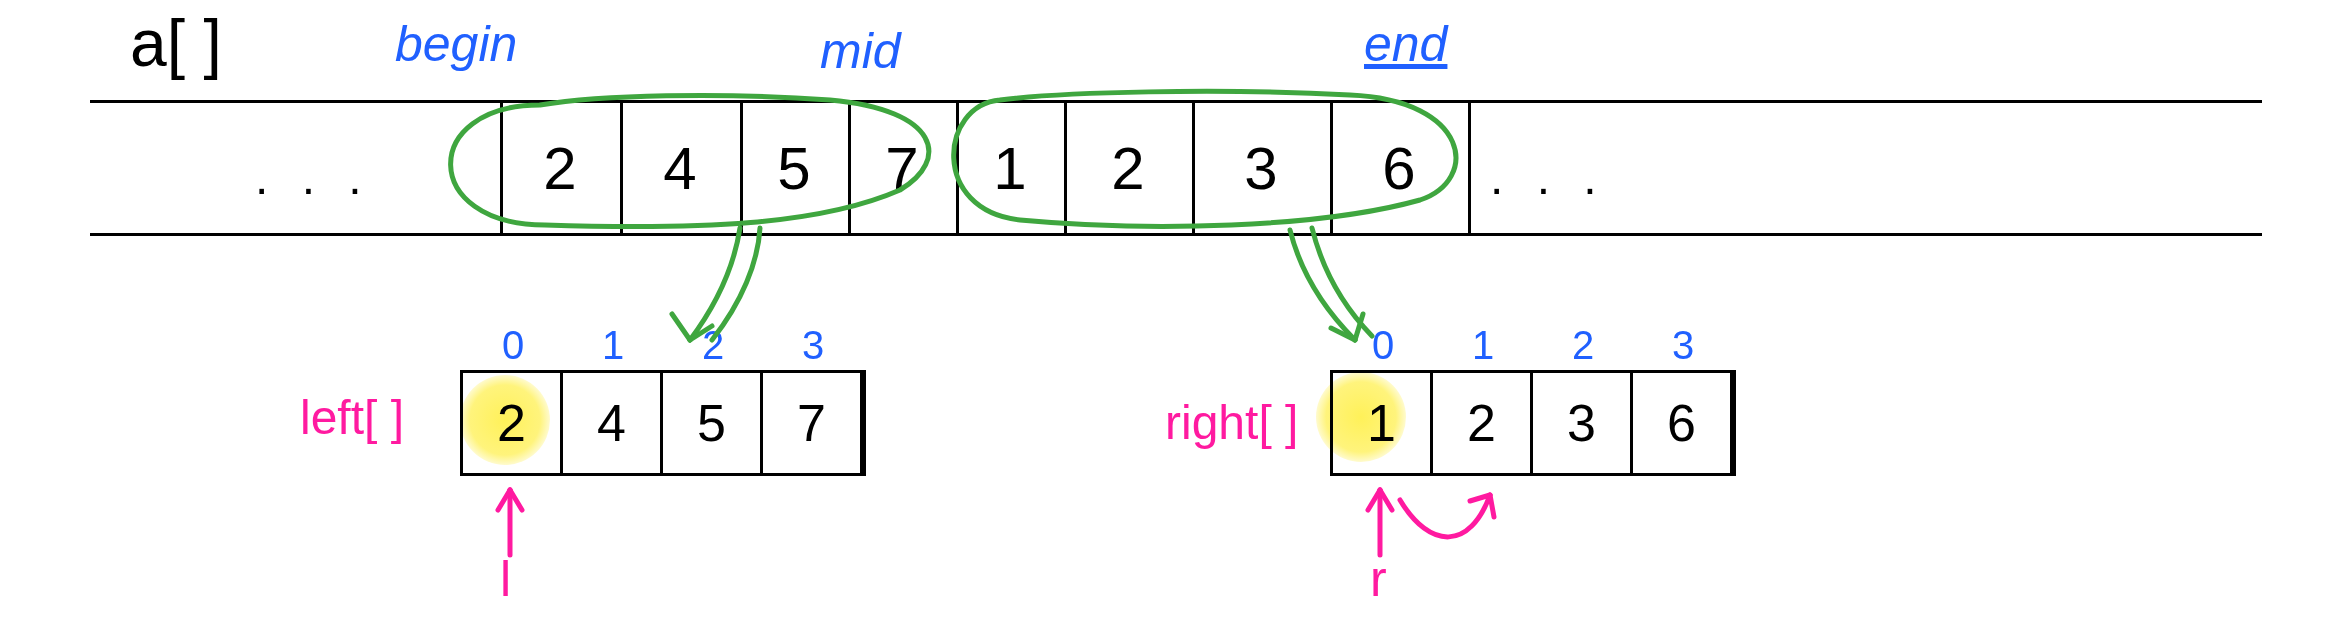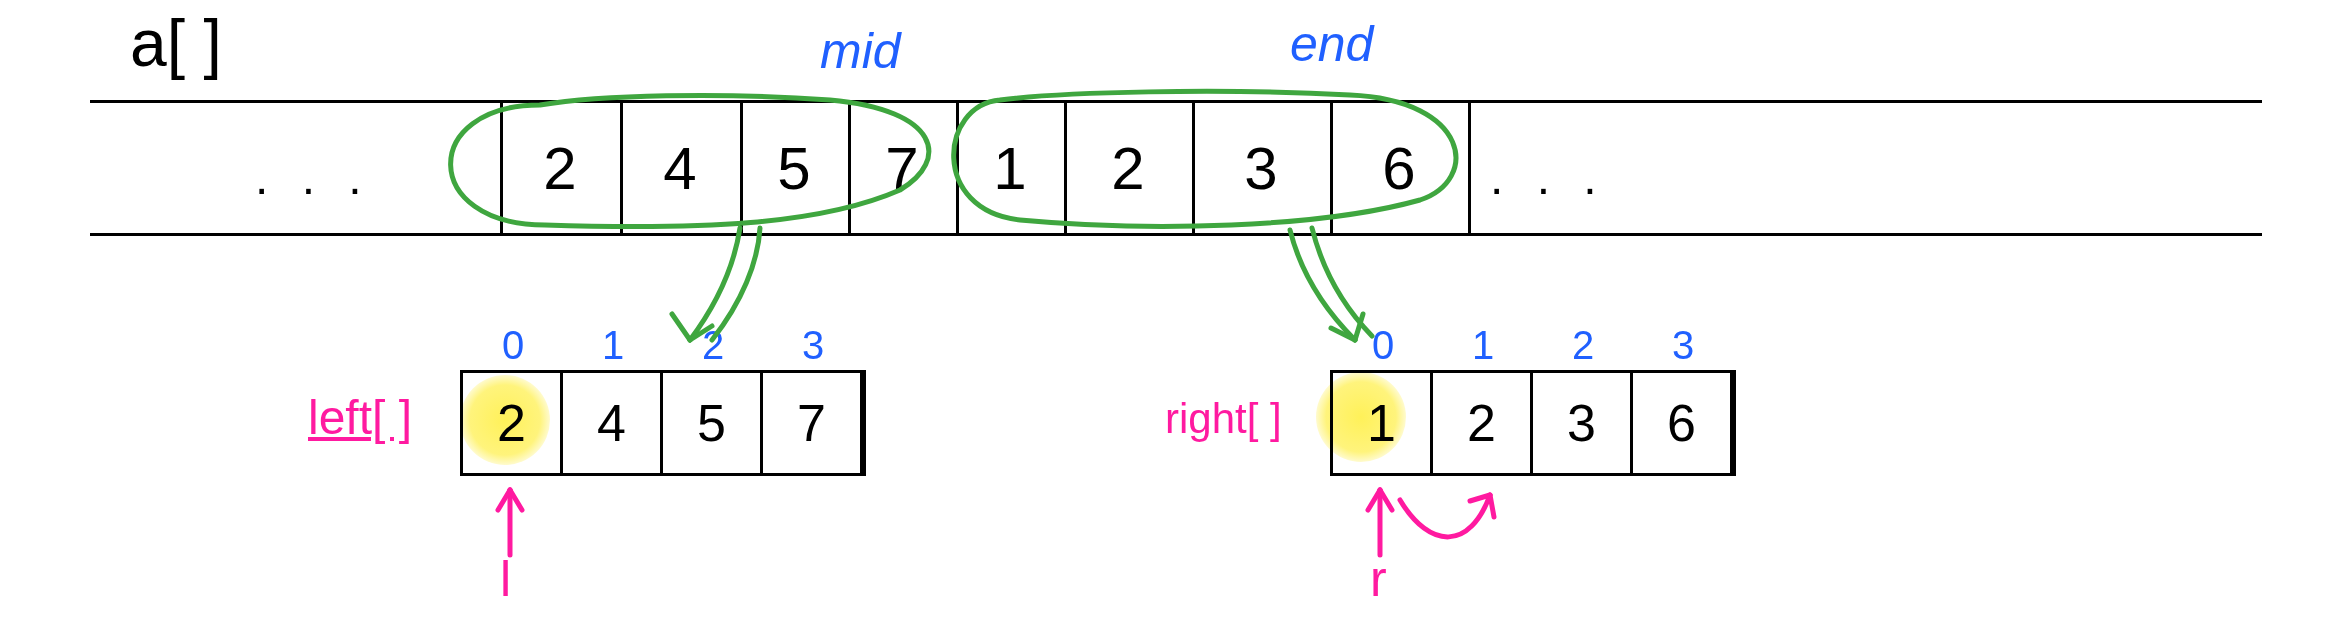--- a/index.html
+++ b/index.html
@@ -63,21 +63,21 @@
   }
   .anno.blue  { color: #2060ff; font-style: italic; }
   .anno.pink  { color: #ff1aa0; }
 
   
   .arrname { left: 130px; top: 5px; font-size: 66px; color:#000; font-style: normal; }
 
   
   .lbl-begin { left: 395px; top: 15px; }
   .lbl-mid   { left: 820px; top: 22px; }
-  .lbl-end   { left: 1290px; top: 15px; }
+  .lbl-end   { left: 1364px; top: 15px; text-decoration: underline; }
 
   
   .childbox {
     position: absolute;
     height: 100px;
     border: 3px solid #000;
   }
   .childbox .ccell {
     position: absolute;
     top: 0;
@@ -107,22 +107,22 @@
     width: 90px;
     height: 90px;
     border-radius: 50%;
     background: radial-gradient(circle, rgba(255,240,80,0.95) 0%, rgba(255,240,80,0.75) 55%, rgba(255,240,80,0) 80%);
     z-index: 0;
   }
   .hl.left-hl  { left: 460px; top: 375px; }
   .hl.right-hl { left: 1316px; top: 372px; }
 
   
-  .lbl-leftarr  { left: 308px; top: 390px; font-size: 48px; color:#ff1aa0;text-decoration:underline; }
-  .lbl-rightarr { left: 1165px; top: 395px; font-size: 42px; color:#ff1aa0; }
+  .lbl-leftarr  { left: 300px; top: 390px; font-size: 48px; color:#ff1aa0; }
+  .lbl-rightarr { left: 1165px; top: 395px; font-size: 48px; color:#ff1aa0; }
 
   
   .lbl-l { left: 500px; top: 550px; font-size: 50px; color:#ff1aa0; }
   .lbl-r { left: 1370px; top: 550px; font-size: 50px; color:#ff1aa0; }
 
   
   svg.overlay {
     position: absolute;
     left: 0; top: 0;
     width: 2352px;
@@ -130,20 +130,21 @@
     pointer-events: none;
   }
 </style>
 </head>
 <body>
 
 <div class="stage">
 
   <div class="anno arrname">a[ ]</div>
 
+  <div class="anno blue lbl-begin">begin</div>
   <div class="anno blue lbl-mid">mid</div>
   <div class="anno blue lbl-end">end</div>
 
   <div class="strip">
     <div class="divs">
 
     <div class="vline" style="left: 410px;"></div>
         <div class="cell-num" style="left: 410px; width: 120px;">2</div>
         <div class="vline" style="left: 530px;"></div>
         <div class="cell-num" style="left: 530px; width: 120px;">4</div>

